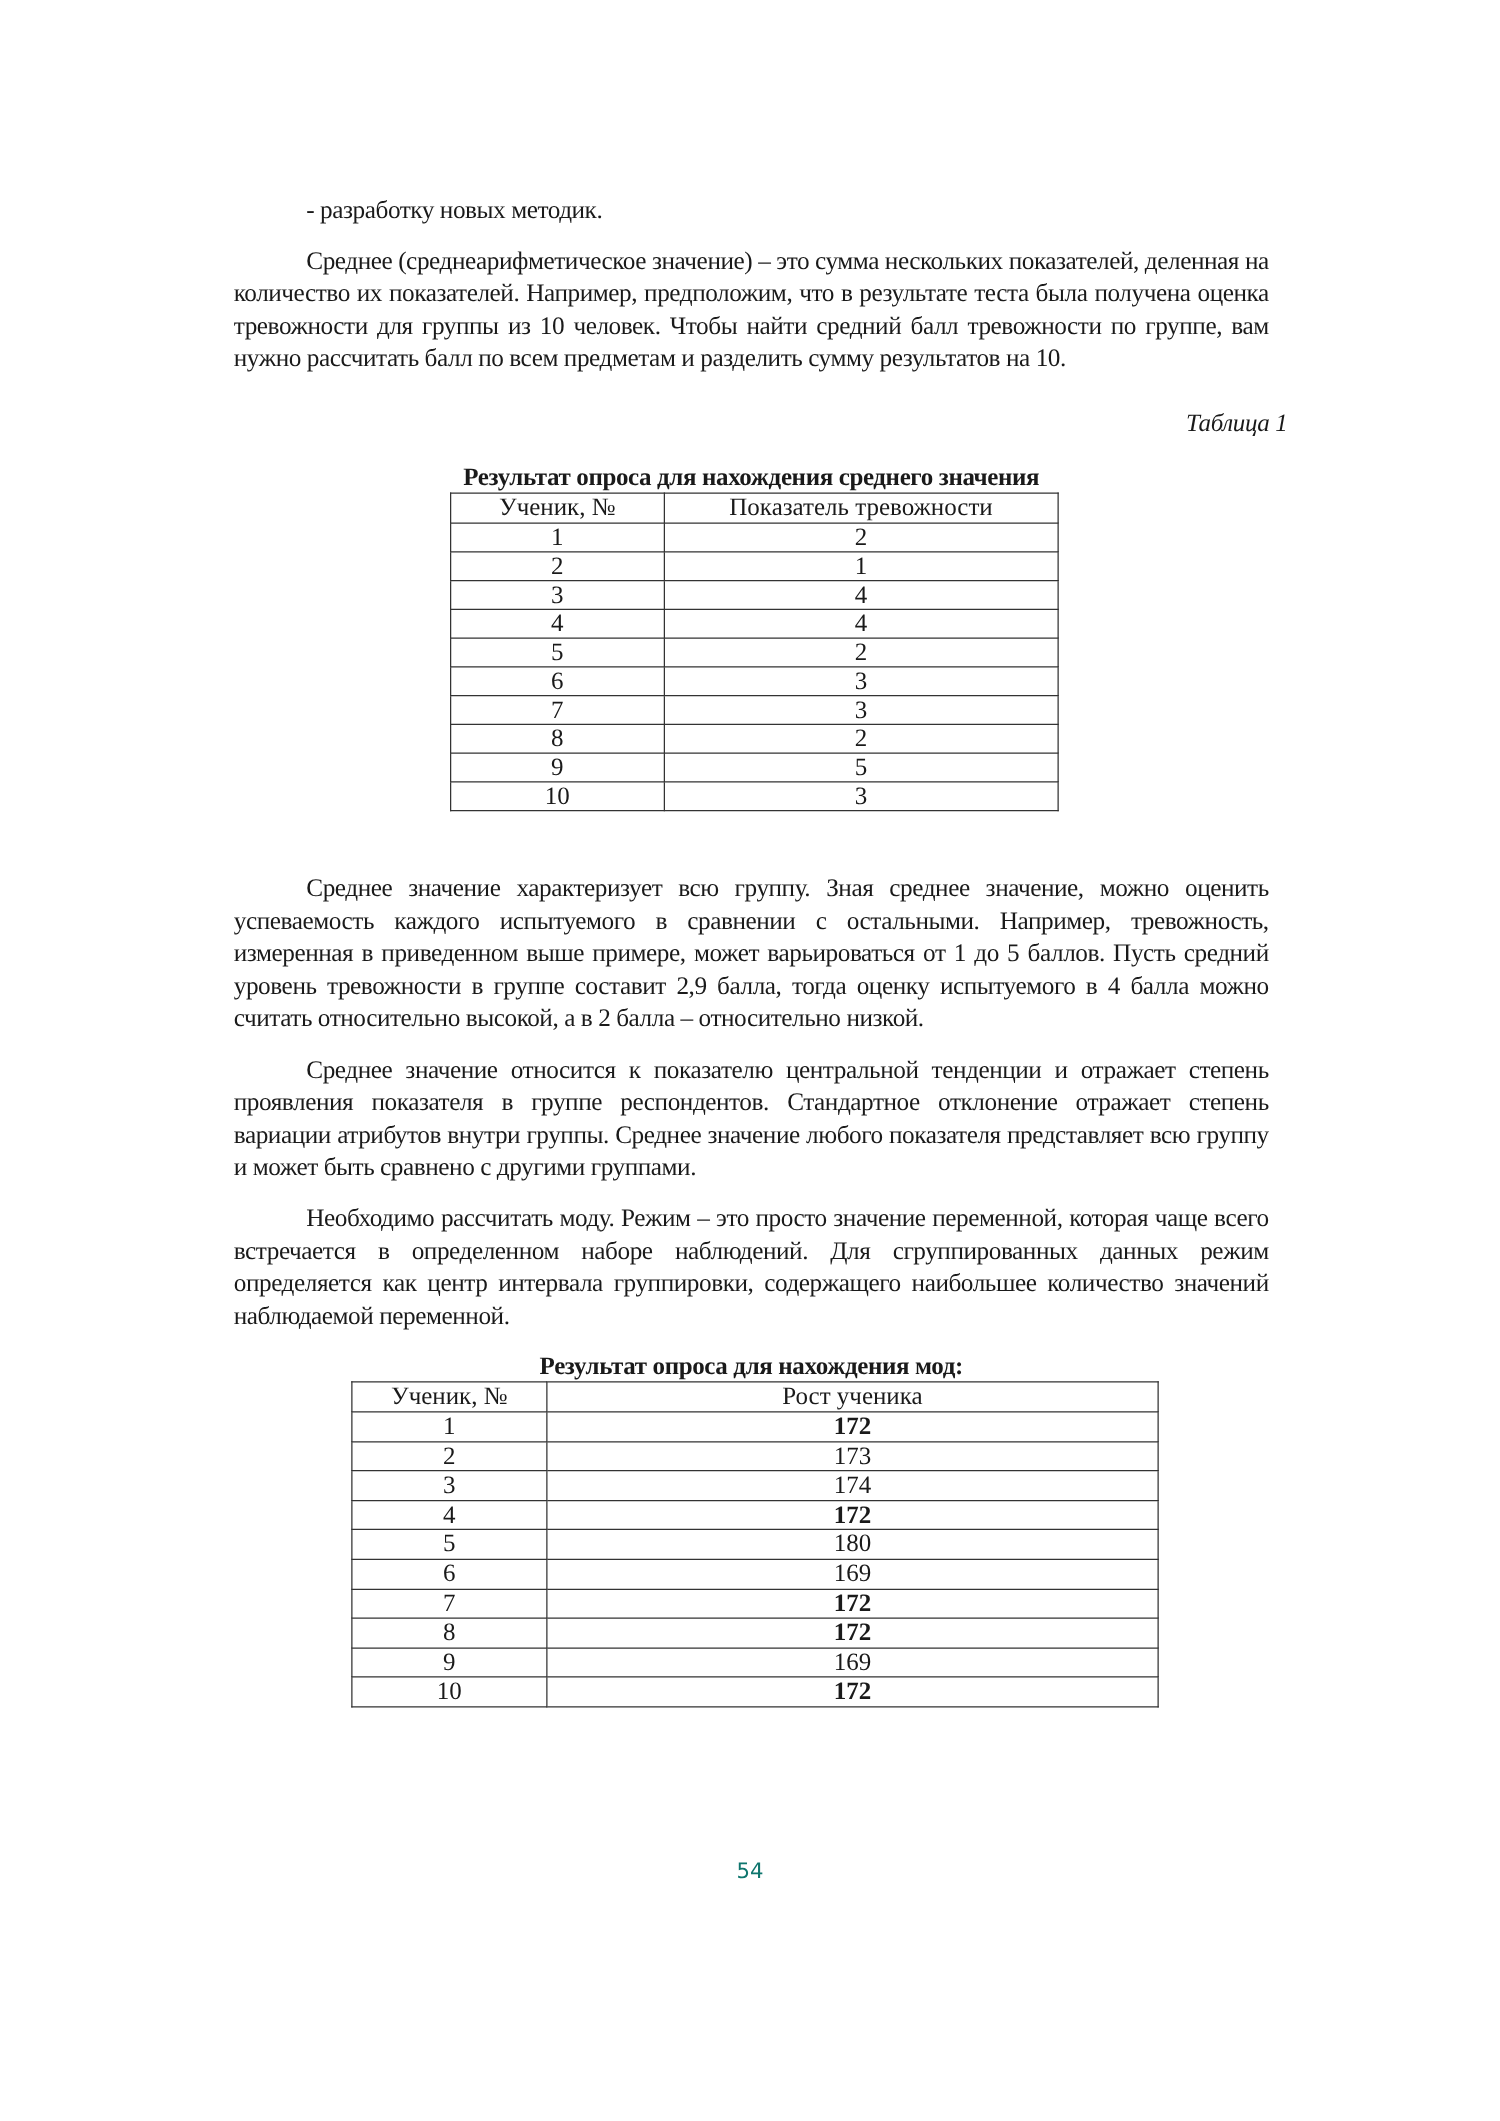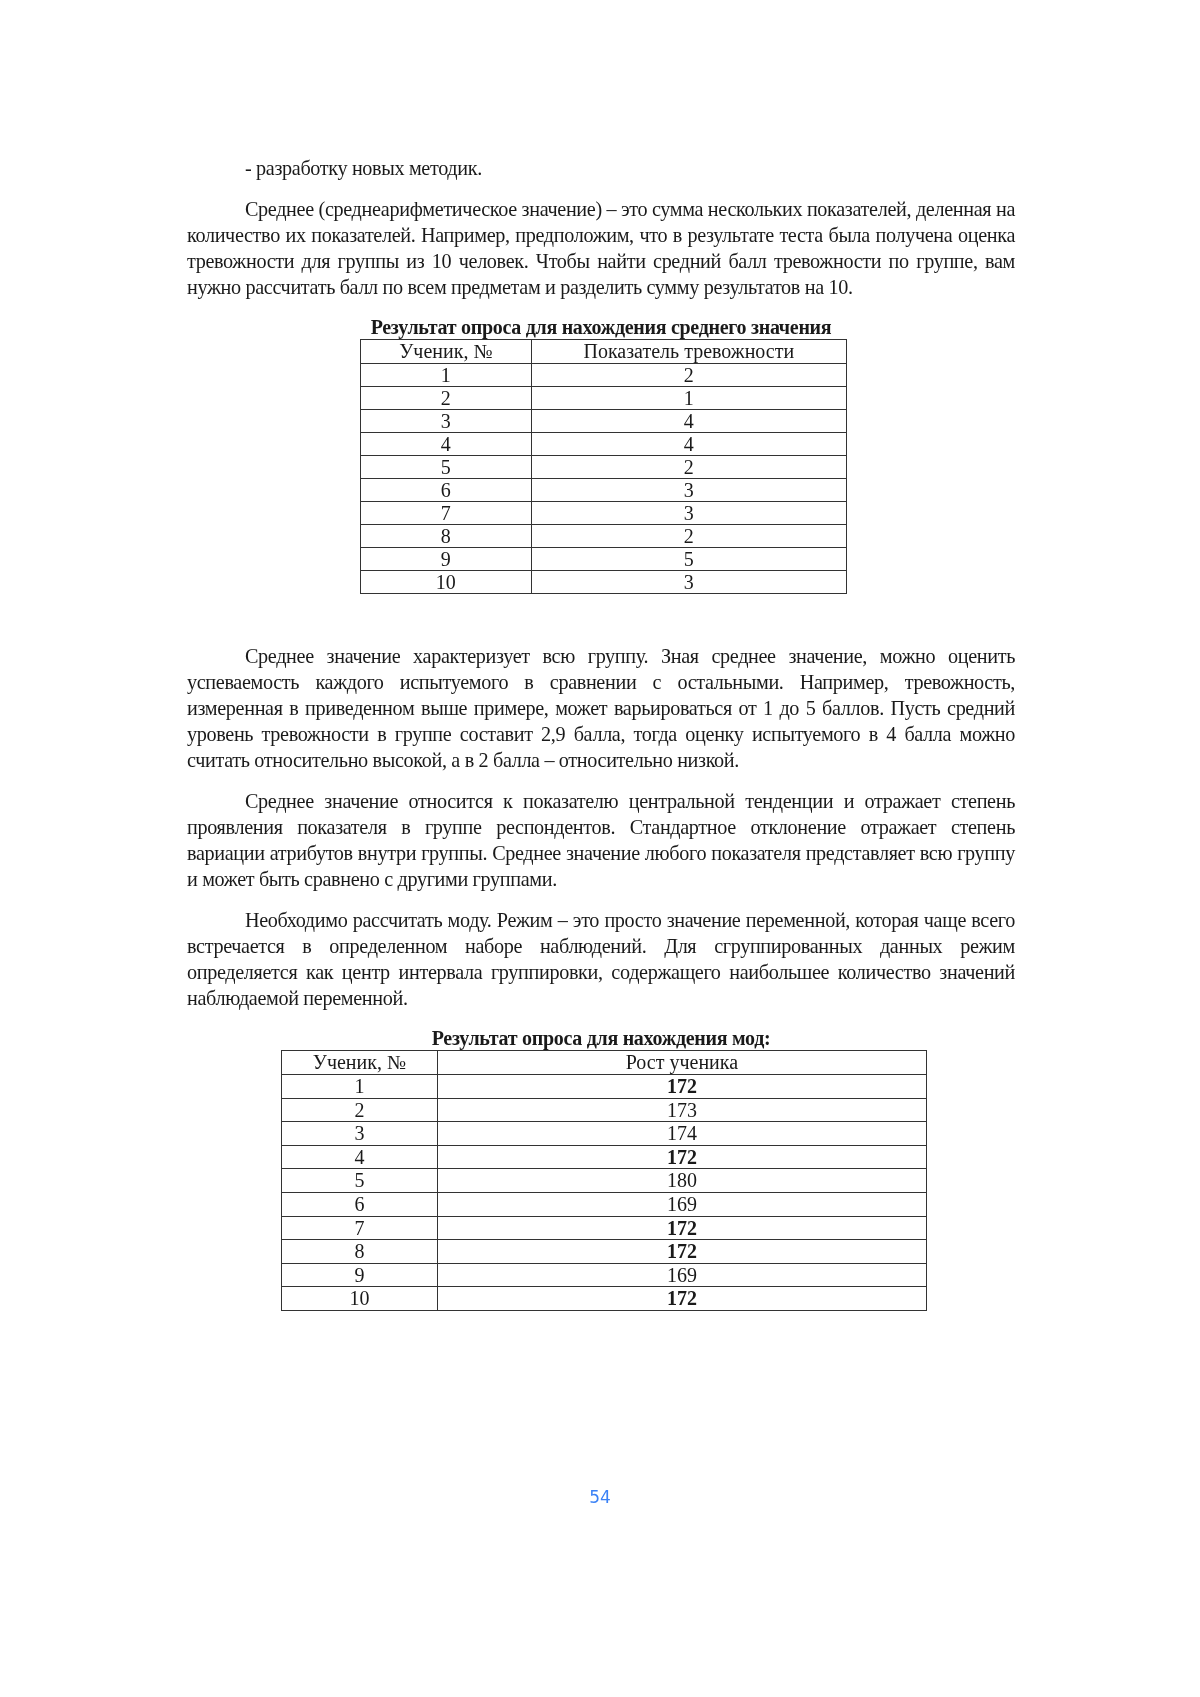--- a/index.html
+++ b/index.html
@@ -27,32 +27,33 @@
   table.doc-table {
     border-collapse: collapse; font-size: 20px;
   }
   table.doc-table td, table.doc-table th {
     border: 1.5px solid #333; text-align: center; padding: 0;
     font-weight: normal; line-height: 23px; height: 23px; margin-top: 15px;
   }
   table.doc-table td.bold { font-weight: bold; }
   .page-number {
     position: absolute; left: 0; width: 1200px; top: 1487px; text-align: center;
-    font-family: "DejaVu Sans", "Liberation Sans", sans-serif; font-size: 17px; color: #3b82f6;
+    font-family: "DejaVu Sans", "Liberation Sans", sans-serif; font-size: 17px; color: #0f766e;
   }
 </style>
 </head>
 <body>
 
 <div class="page">
 
   <p class="para nofirst" style="padding-left:58px;">- разработку новых методик.</p>
   <p class="para indent">Среднее (среднеарифметическое значение) – это сумма нескольких показателей, деленная на количество их показателей. Например, предположим, что в результате теста была получена оценка тревожности для группы из 10 человек. Чтобы найти средний балл тревожности по группе, вам нужно рассчитать балл по всем предметам и разделить сумму результатов на 10.</p>
 
-  <p class="table-title" style="margin-top:2px;">Результат опроса для нахождения среднего значения</p>
+  <p class="caption-right" style="margin-top:26px;">Таблица 1</p>
+  <p class="table-title" style="margin-top:18px;">Результат опроса для нахождения среднего значения</p>
 
   <table class="doc-table" id="table1" style="margin-left:188px; width:487px;">
     <colgroup>
         <col style="width:171px">
         <col style="width:316px">
       </colgroup>
     <thead>
       <tr>
         <th>Ученик, №</th>
         <th>Показатель тревожности</th>

